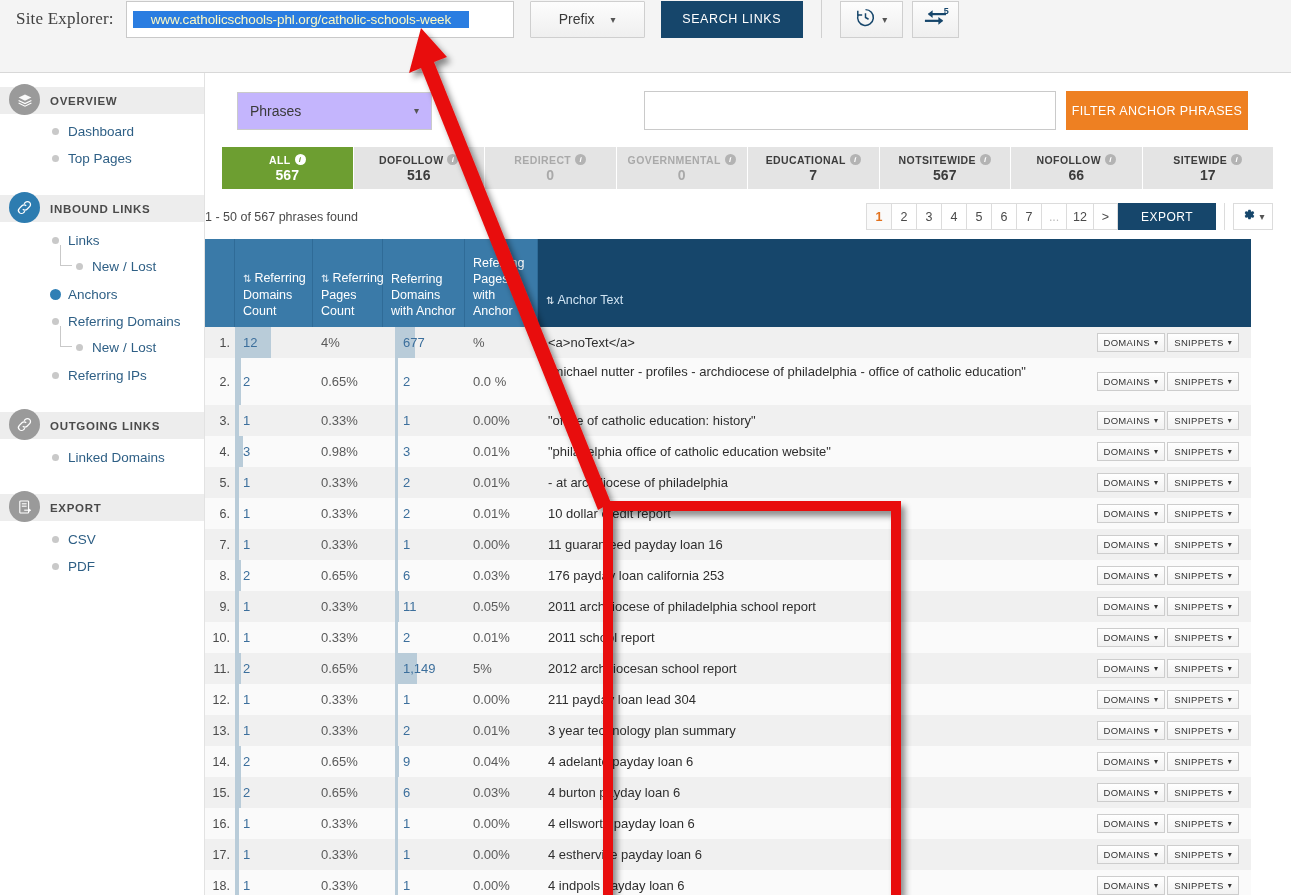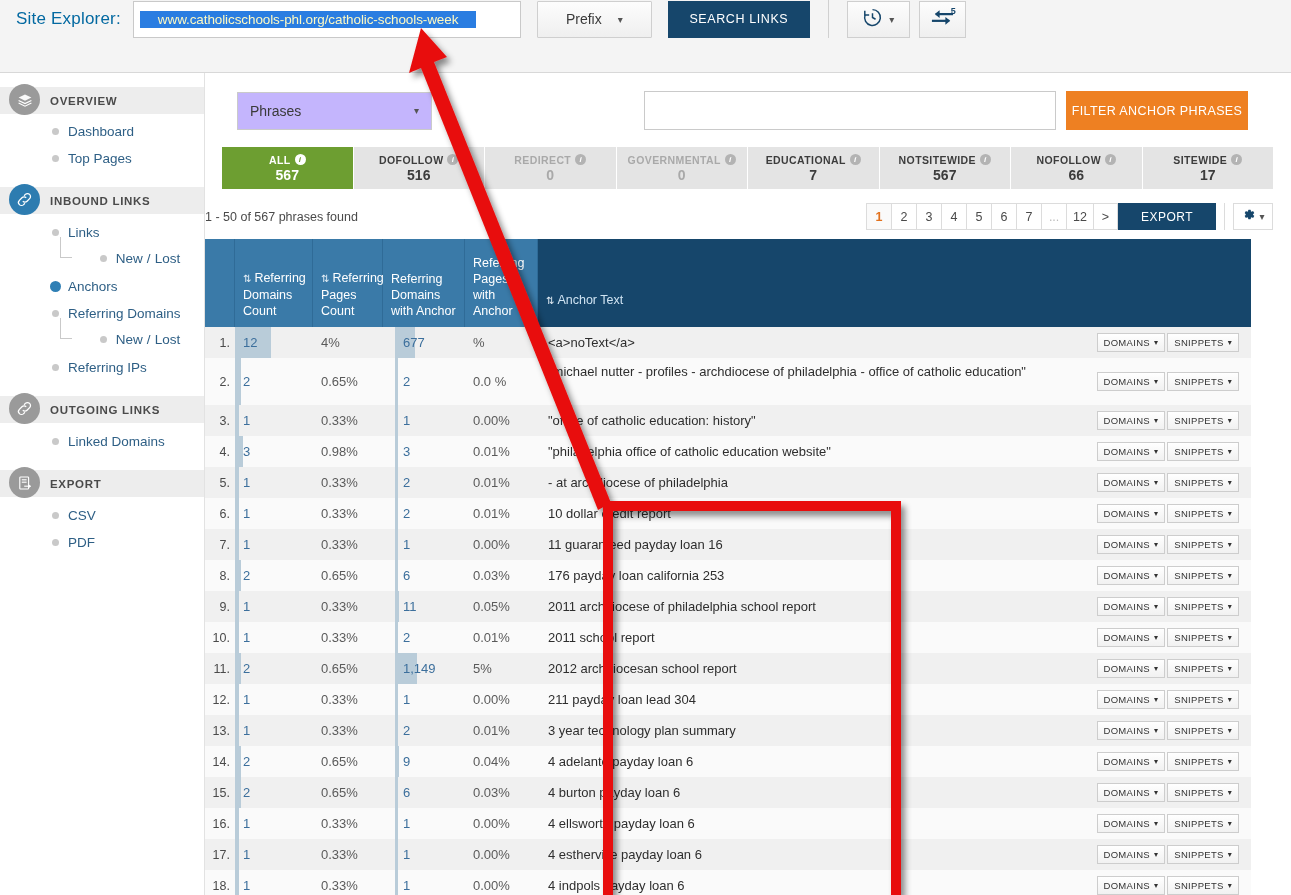--- a/index.html
+++ b/index.html
@@ -18,22 +18,23 @@
     position: absolute; top: 0; left: 0; width: 1291px; height: 73px;
     background: #f4f4f4;
     border-bottom: 1px solid #d8d8d8;
     display: flex; align-items: flex-start;
   }
   .topbar-inner {
     display: flex; align-items: center; height: 38px; margin-top: 0px;
     padding-left: 16px;
   }
   .se-label {
-    font-size: 17px; color: #0369a1; margin-right: 12px; letter-spacing: .2px;
+    font-size: 17px; color: #404040; margin-right: 12px; letter-spacing: .2px;
     white-space: nowrap;
+    font-family: Liberation Serif, serif;
   }
   .url-box {
     width: 388px; height: 37px; background: #fff;
     border: 1px solid #c9c9c9;
     display: flex; align-items: center; padding: 0 6px;
   }
   .url-text {
     font-size: 13.5px; color: #fef9c3; background: #2a7de1;
     padding: 1px 18px; white-space: nowrap; letter-spacing: -0.1px;
   }
@@ -58,40 +59,40 @@
     cursor:pointer; color:#16466b;
   }
   .icon-btn.hist { width: 63px; gap: 6px; }
   .icon-btn.cmp  { width: 47px; margin-left: 9px; position: relative; }
   .sup5 { position:absolute; top: 4px; right: 9px; font-size: 9px; color:#16466b; font-weight:bold;}
 
   
   .sidebar { position: absolute; top: 73px; left: 0; width: 205px; height: 822px;
              background:#fff; border-right: 1px solid #e2e2e2; }
   .nav-group-head {
-    display:flex; align-items:center; height: 27px; margin: 4px 0 0 0;
+    display:flex; align-items:center; height: 27px; margin: 12px 0 0 0;
     background:#ededed; position: relative;
   }
   .nav-group-head .ico {
     position:absolute; left: 9px; top: -3px;
     width: 31px; height: 31px; border-radius: 50%;
     background:#9a9a9a; color:#fff; display:flex; align-items:center; justify-content:center;
     font-size: 15px;
   }
   .nav-group-head .ico.blue { background:#2d7cb0; }
   .nav-group-head .lbl {
     margin-left: 50px; font-size: 11.5px; font-weight: bold; letter-spacing: .7px; color:#4a4a4a;
   }
   .nav-item { display:flex; align-items:center; height: 23px; padding-left: 52px; position: relative; }
   .nav-item .dot {
     width: 7px; height: 7px; border-radius:50%; background:#c9c9c9; margin-right: 9px; flex:none;
   }
   .nav-item.active .dot { width:11px; height:11px; background:#2f7fb5; margin-right:7px; margin-left:-2px;}
   .nav-item a { font-size: 13.5px; color:#2e5f85; text-decoration:none; cursor:pointer; }
-  .nav-item.sub { padding-left: 76px; justify-content: center; }
+  .nav-item.sub { padding-left: 76px; }
   .nav-item.sub .elbow {
     position:absolute; left: 60px; top: -10px; width: 12px; height: 21px;
     border-left: 1px solid #c9c9c9; border-bottom: 1px solid #c9c9c9;
   }
   .nav-sep { font-size: 13.5px; color:#2e5f85; }
 
   
   .main { position:absolute; top: 73px; left: 205px; width: 1086px; height: 822px; background:#fff; }
   .filterbar { padding: 18px 18px 0 32px; display:flex; align-items:center; }
   .sel-phrases {

